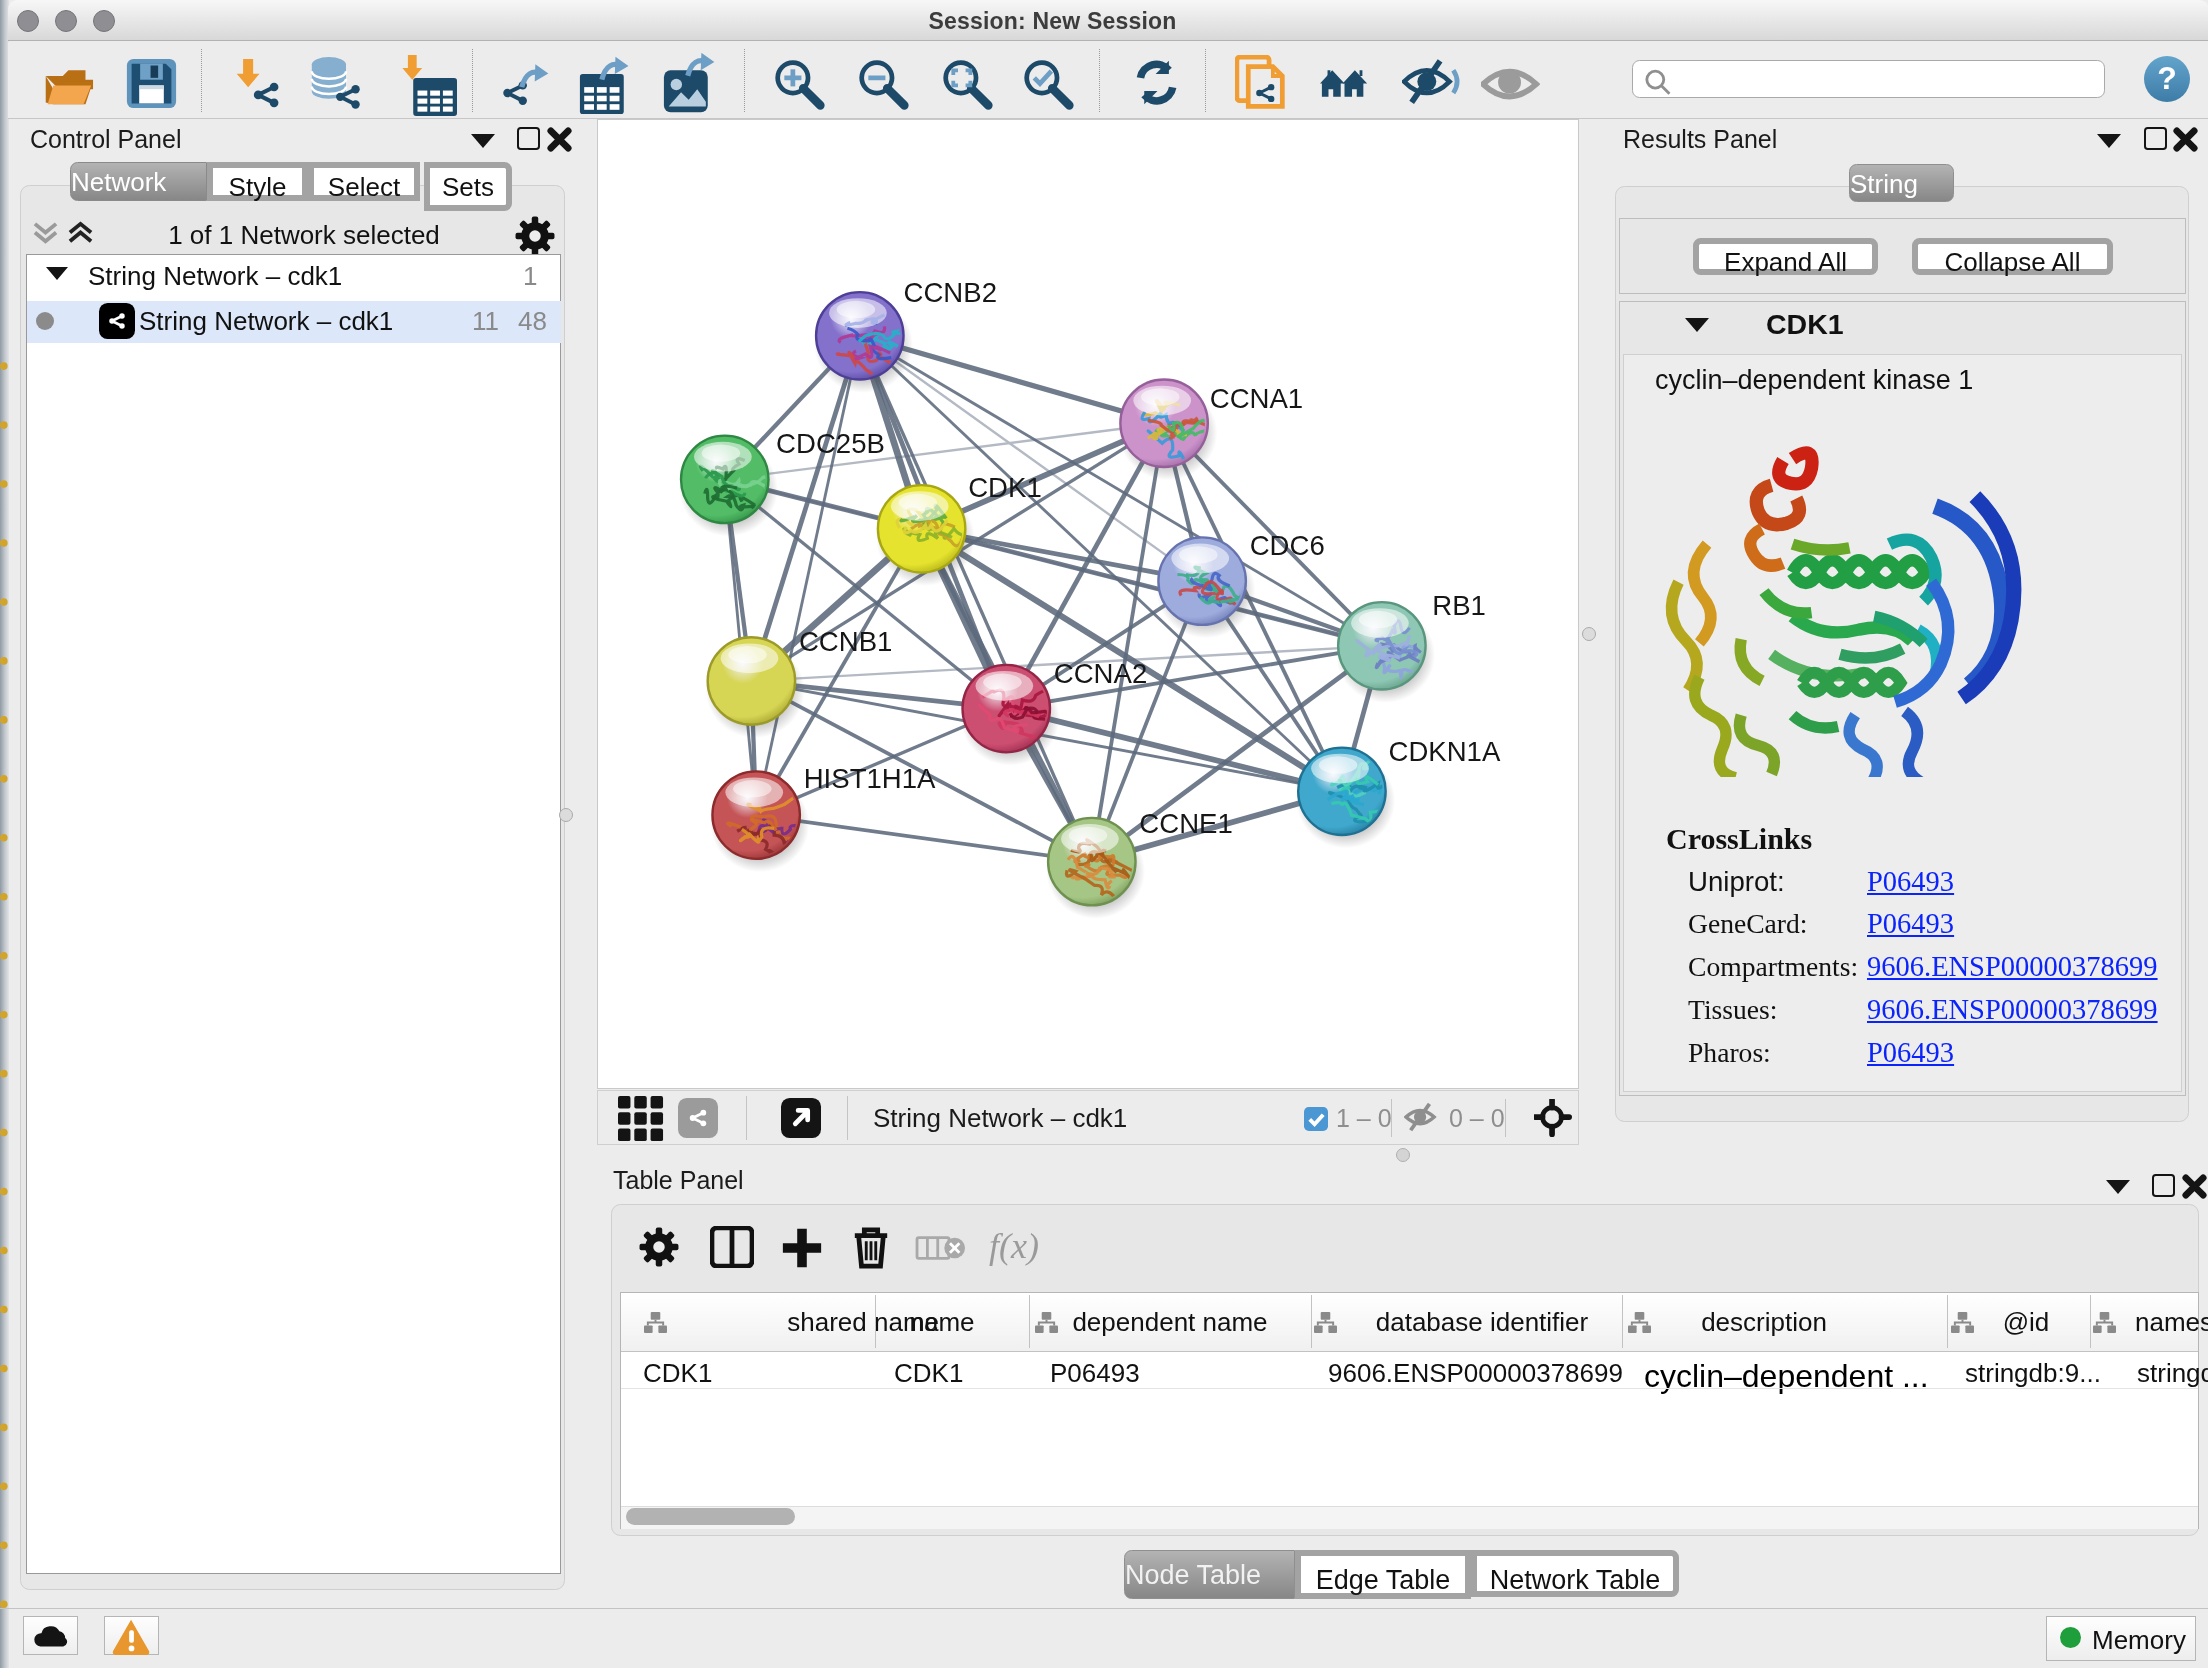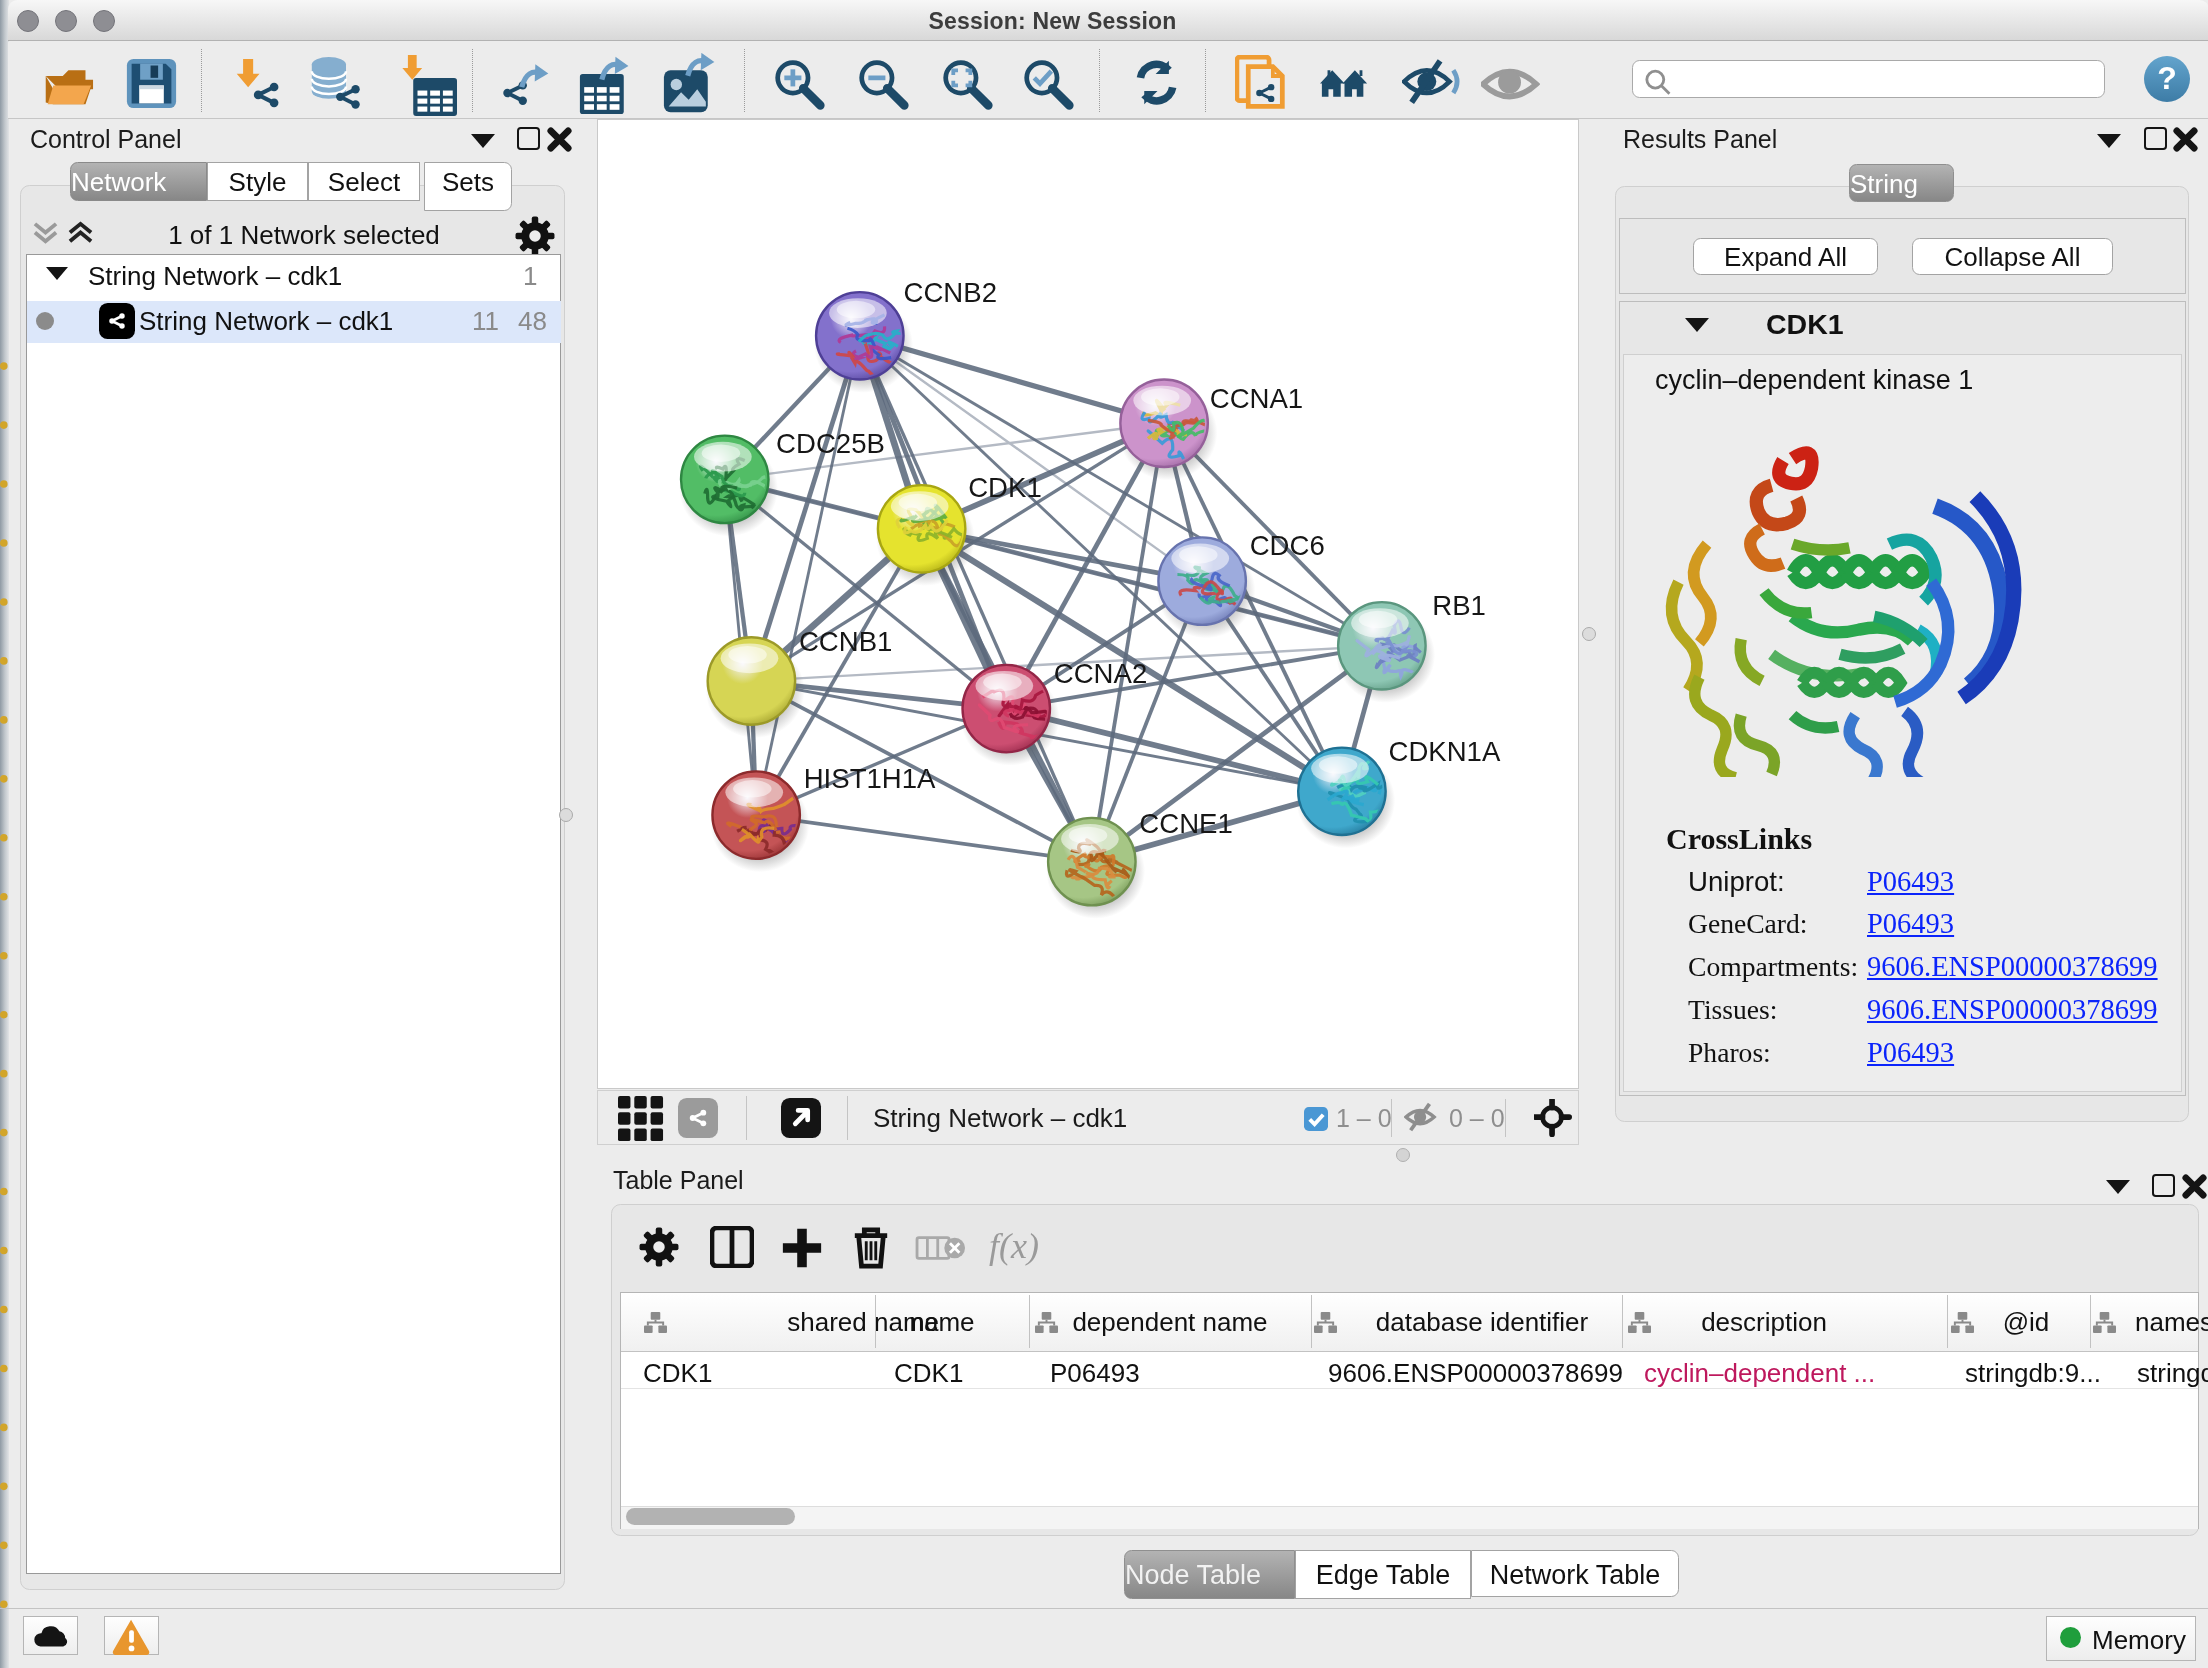--- a/index.html
+++ b/index.html
@@ -6,21 +6,21 @@
 #page{position:relative;width:2208px;height:1668px;background:#ececec}
 #sliver{left:0;top:0;width:8.6px;height:1668px;background:linear-gradient(90deg,#8f9aa4,#c2c8cd 55%,#e2e4e6);}
 #titlebar{left:7.6px;top:0;width:2201px;height:41px;background:linear-gradient(#f7f7f7,#d8d8d8);border-bottom:1px solid #b2b2b2;border-top-left-radius:9.5px;border-top-right-radius:9.5px;}
 .tl{top:9.5px;width:22px;height:22px;border-radius:50%;background:#8e8e93;border:1px solid #74747a}
 #title{left:910px;top:7.6px;width:285px;text-align:center;font-size:23px;color:#3c3c3c;font-weight:bold;letter-spacing:0.2px}
 #toolbar{left:7.6px;top:42px;width:2201px;height:77px;background:#ececec;border-bottom:1px solid #c6c6c6}
 .tsep{top:49px;width:0;height:63px;border-left:1.9px dotted #9a9a9a}
 .panel-title{font-size:25px;color:#1b1b1b}
 .searchbox{left:1632px;top:60px;width:473px;height:38px;background:#fff;border:1.9px solid #a9a9a9;border-radius:7.6px}
 .gbtn{background:linear-gradient(#b3b3b3,#878787);color:#fff;border-radius:7.6px;}
-.wbtn{background:#fff;border:1px solid #a3a3a3;border-radius:7.6px;text-align:center;color:#111}
+.wbtn{background:#fff;border:6px solid #a3a3a3;border-radius:7.6px;text-align:center;color:#111}
 .inset{background:#e7e7e7;border:1px solid #cfcfcf;border-radius:9.5px}
 a.lk{color:#0b24fb;text-decoration:underline}
 </style></head>
 <body>
 <div id="page">
 <div class="abs" id="sliver"></div>
 <svg class="abs" style="left:0;top:0" width="8.6" height="1668" viewBox="0 0 9 1754">
       <circle cx="4" cy="385" r="4" fill="#d2a52a"></circle>
       <circle cx="4" cy="447" r="4" fill="#d2a52a"></circle>
       <circle cx="4" cy="509" r="4" fill="#d2a52a"></circle>
@@ -741,21 +741,21 @@
       <rect x="8" y="1" width="10" height="8" rx="1" fill="#8a8a8a"></rect>
       <rect x="1" y="15" width="9" height="8" rx="1" fill="#8a8a8a"></rect>
       <rect x="16" y="15" width="9" height="8" rx="1" fill="#8a8a8a"></rect>
       <path d="M13 9 v4 M5 15 v-3 h16 v3" fill="none" stroke="#8a8a8a" stroke-width="2"></path>
     </svg>
 <div class="abs" style="left:2135px;top:1307px;width:105px;white-space:nowrap;font-size:26px;color:#111">namespace</div>
 <div class="abs" style="left:643px;top:1358px;font-size:26px;color:#111">CDK1</div>
 <div class="abs" style="left:894px;top:1358px;font-size:26px;color:#111">CDK1</div>
 <div class="abs" style="left:1050px;top:1358px;font-size:26px;color:#111">P06493</div>
 <div class="abs" style="left:1328px;top:1358px;font-size:26px;color:#111">9606.ENSP00000378699</div>
-<div class="abs" style="left:1644px;top:1358px;font-size:26px;color:#be185d">cyclin–dependent ...</div>
+<div class="abs" style="left:1644px;top:1358px;font-size:32px;color:#000000">cyclin–dependent ...</div>
 <div class="abs" style="left:1965px;top:1358px;font-size:26px;color:#111">stringdb:9...</div>
 <div class="abs" style="left:2137px;top:1358px;font-size:26px;color:#111">stringdb</div>
 <div class="abs" style="left:621px;top:1388px;width:1577px;height:1px;background:#e4e4e4"></div>
 <div class="abs" style="left:621px;top:1506px;width:1577px;height:23px;background:#f4f4f4;border-top:1px solid #ddd"></div>
 <div class="abs" style="left:626px;top:1508px;width:169px;height:17px;background:#b2b2b2;border-radius:8.6px"></div>
 <div class="abs gbtn" style="left:1124px;top:1550px;width:171px;height:49px;font-size:27px;line-height:49px;border:1px solid #8f8f8f;border-radius:7.6px 0 0 7.6px;color:#f2f2f2">Node Table</div>
 <div class="abs wbtn" style="left:1295px;top:1550px;width:176px;height:49px;font-size:27px;line-height:49px;border-radius:0">Edge Table</div>
 <div class="abs wbtn" style="left:1471px;top:1550px;width:208px;height:47px;font-size:27px;line-height:49px;border-radius:0 7.6px 7.6px 0">Network Table</div>
 <div class="abs" style="left:0px;top:1608px;width:2208px;height:1px;background:#c3c3c3"></div>
 <div class="abs" style="left:23px;top:1616px;width:55px;height:39px;background:linear-gradient(#fefefe,#eee);border:1.9px solid #b5b5b5"></div>

